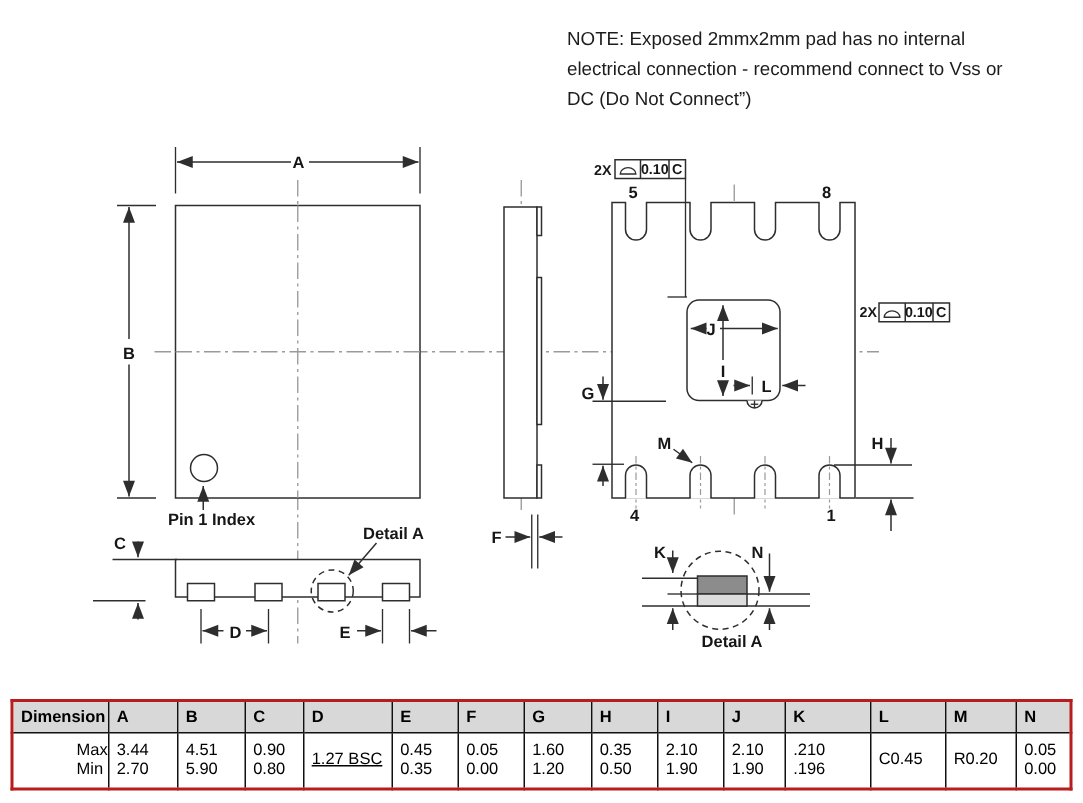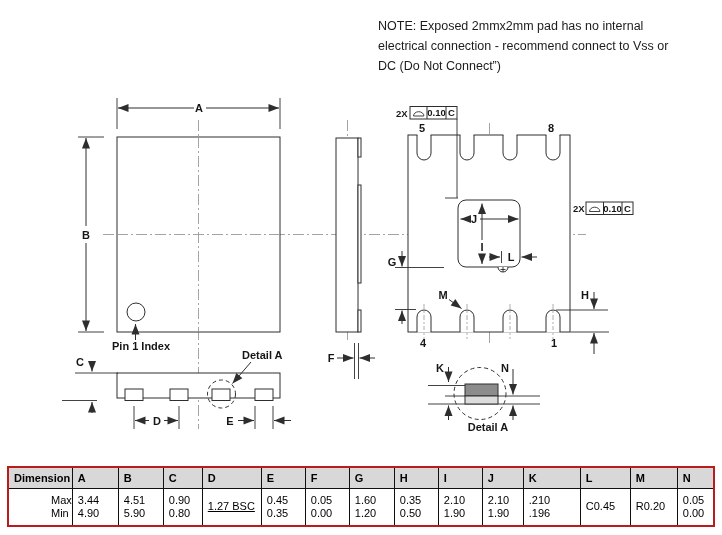--- a/index.html
+++ b/index.html
@@ -258,21 +258,21 @@
       <th>M</th>
       <th>N</th>
     </tr>
     <tr>
       <td style="font-weight:normal;padding-left:42px;">
         <div>Max</div>
             <div>Min</div>
       </td>
       <td style="font-weight:normal;">
         <div>3.44</div>
-            <div>4.90</div>
+            <div>2.70</div>
       </td>
       <td style="font-weight:normal;">
         <div>4.51</div>
             <div>5.90</div>
       </td>
       <td style="font-weight:normal;">
         <div>0.90</div>
             <div>0.80</div>
       </td>
       <td style="font-weight:normal;text-decoration:underline;">

